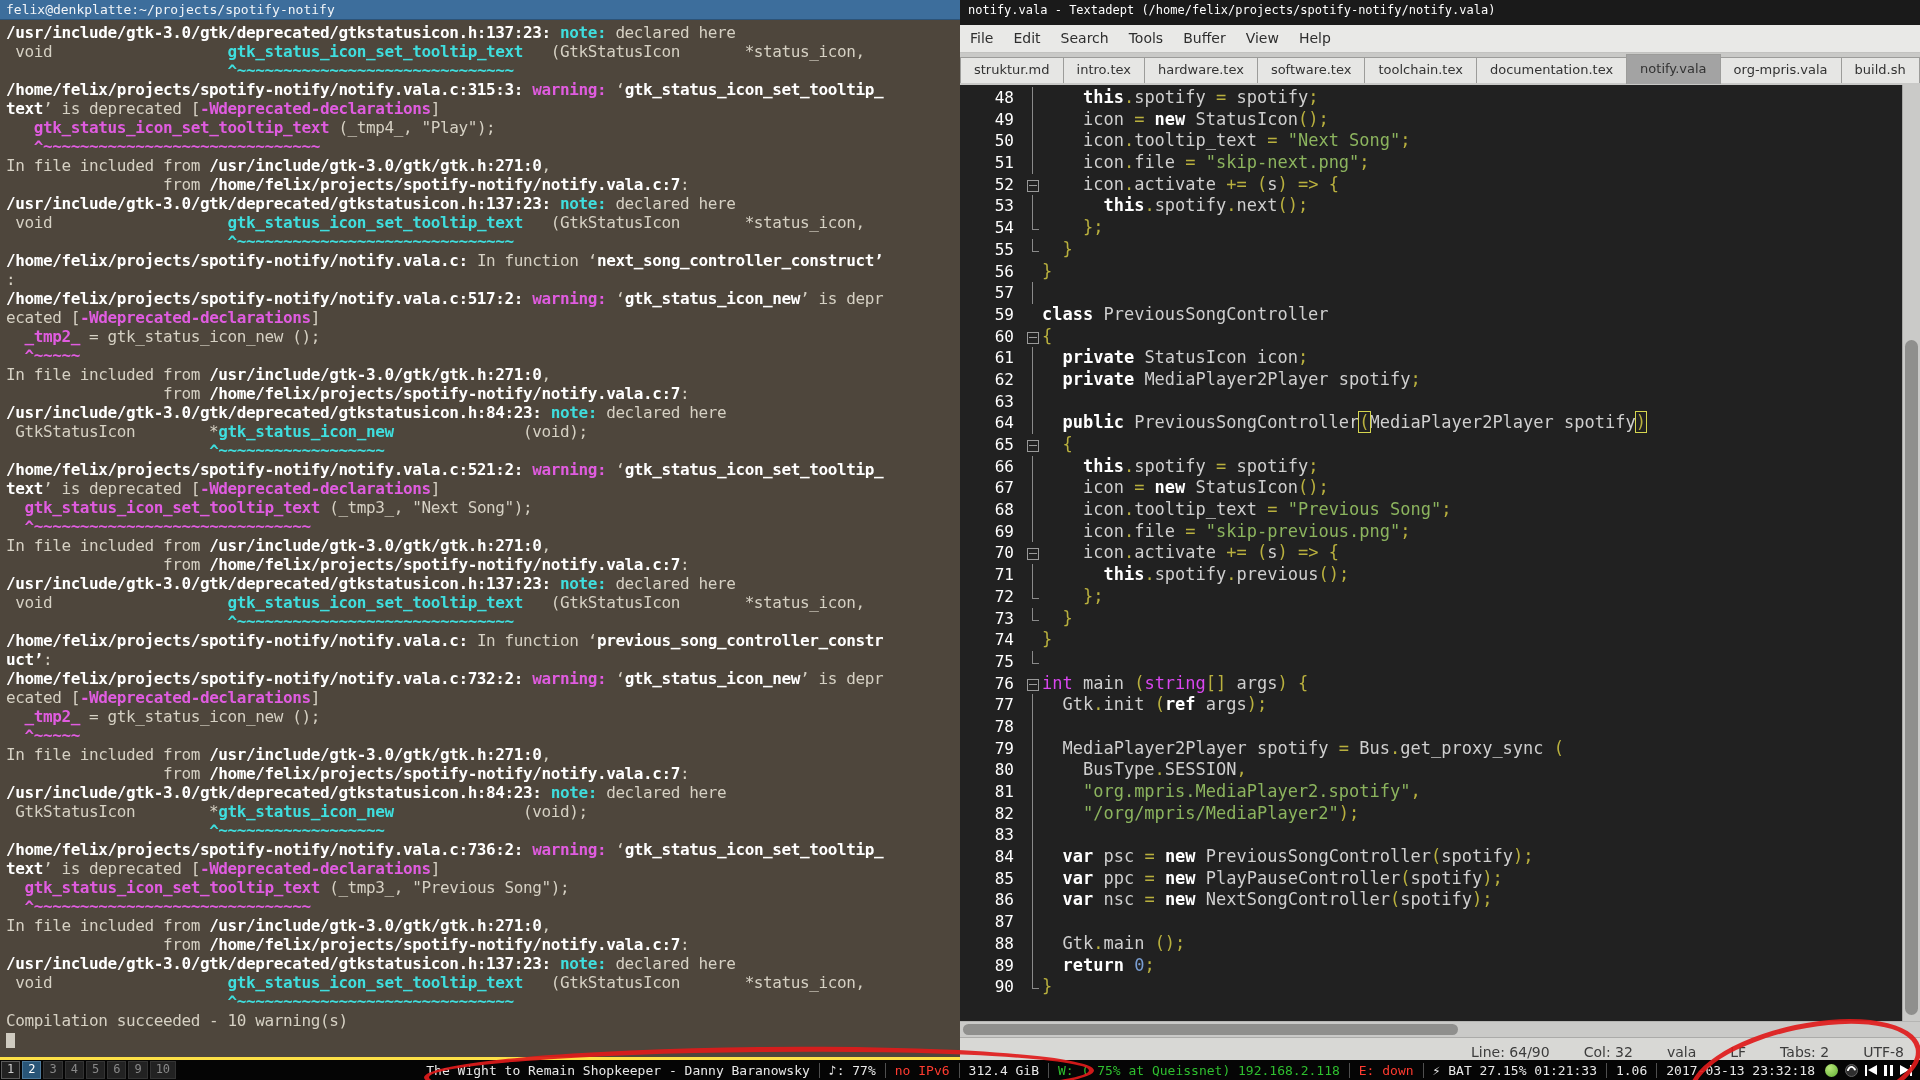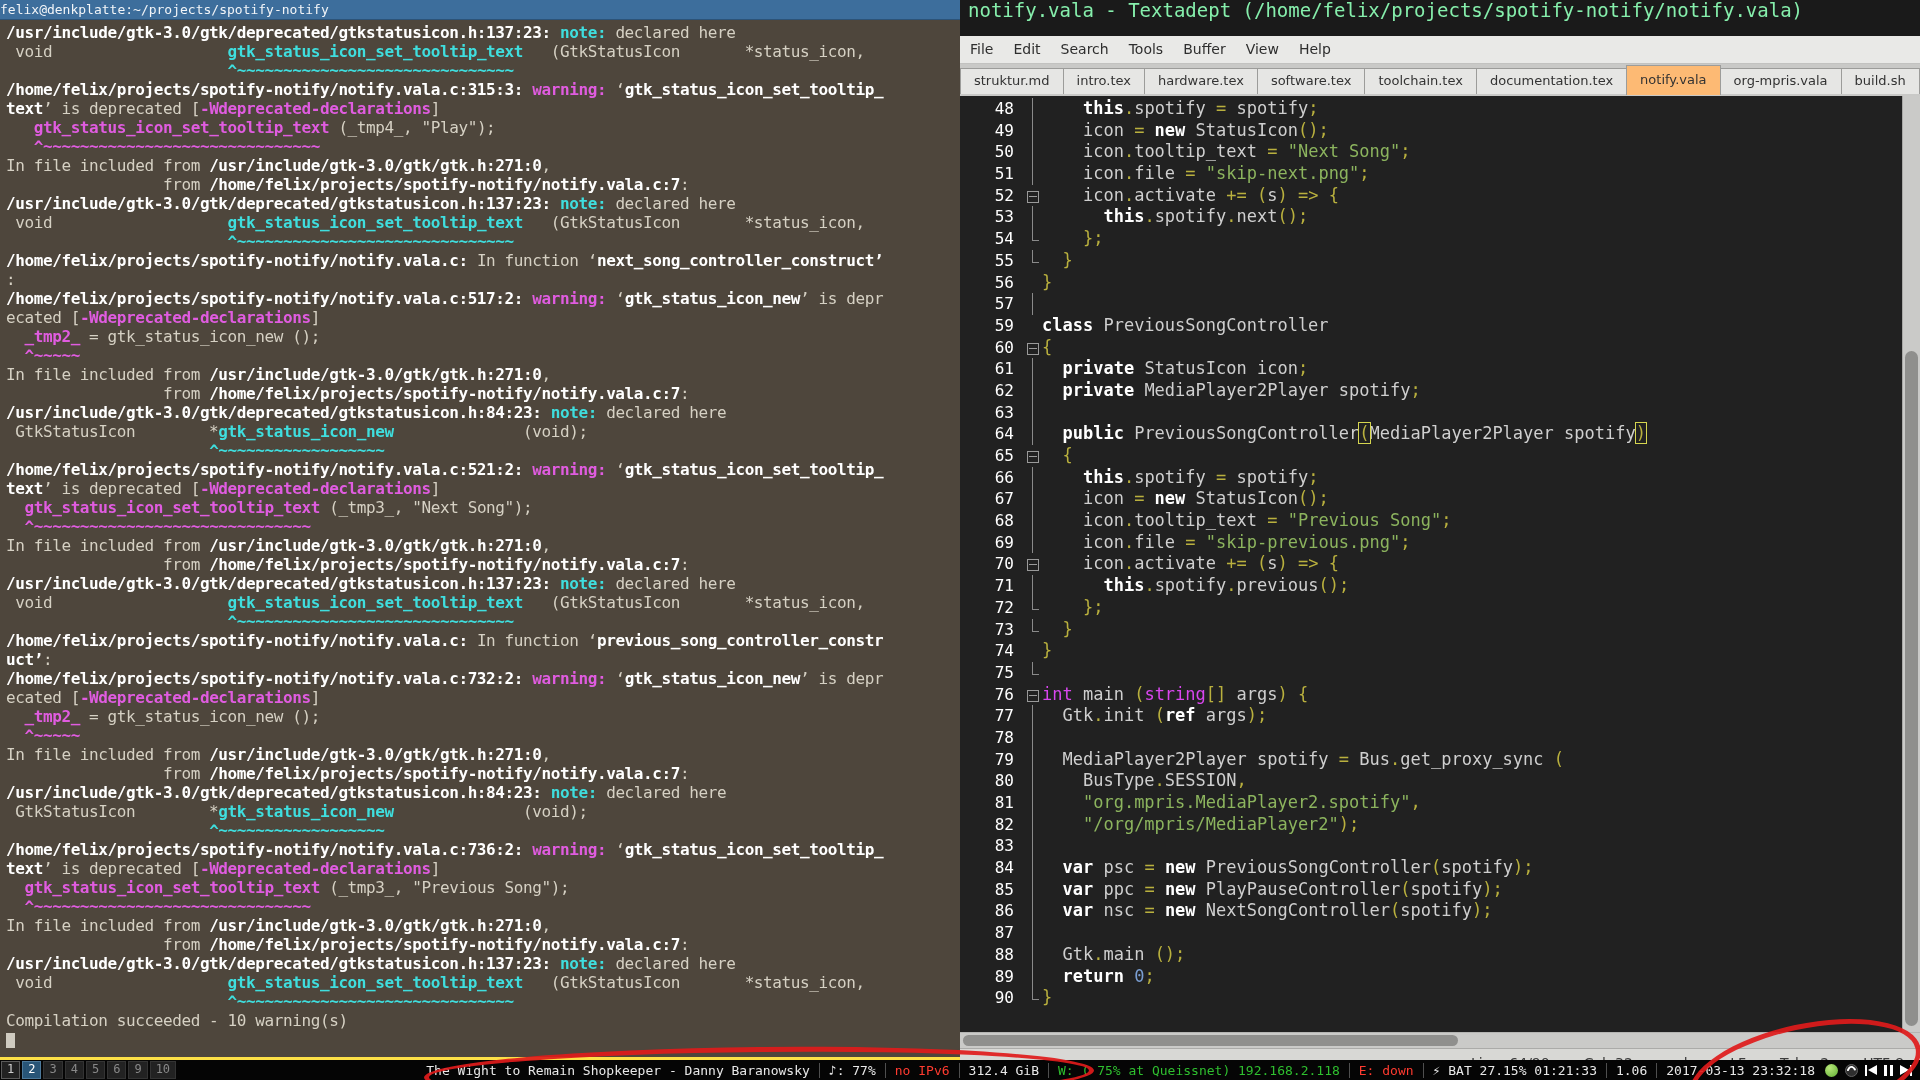--- a/index.html
+++ b/index.html
@@ -2,41 +2,41 @@
 <html><head>
 <meta charset="utf-8">
 <style>
   html,body{margin:0;padding:0;}
   body{width:1920px;height:1080px;overflow:hidden;position:relative;background:#000;
        font-family:"DejaVu Sans Mono", monospace;}
 
   
   #terminal{position:absolute;left:0;top:0;width:960px;height:1060px;box-sizing:border-box;}
   .term-titlebar{height:20px;background:#3d6e9c;color:#f2f5f8;font-size:13px;line-height:20px;
-                 padding-left:0;border-bottom:1px solid #2c5378;box-sizing:border-box;}
+                 padding-left:6px;border-bottom:1px solid #2c5378;box-sizing:border-box;}
   .term-body{height:1040px;background:#4e463c;box-sizing:border-box;border-bottom:3px solid #fde047;
              padding:3px 0 0 6px;overflow:hidden;}
   .tline{height:19px;line-height:19px;white-space:pre;font-size:16px;letter-spacing:-0.4px;}
   .t-n{color:#d6d1c4;}
   .t-w{color:#ffffff;font-weight:bold;}
   .t-c{color:#3fdede;font-weight:bold;}
   .t-m{color:#e05ce0;font-weight:bold;}
   .t-cur{display:inline-block;width:9px;height:15px;background:#cfcbc0;vertical-align:middle;}
 
   
   #editor{position:absolute;left:960px;top:0;width:960px;height:1060px;background:#212121;}
-  .ed-titlebar{height:36px;background:#1a1a1a;color:#86efac;font-size:19px;line-height:20px;padding-left:8px;}
+  .ed-titlebar{height:25px;background:#1a1a1a;color:#ffffff;font-size:12px;line-height:20px;padding-left:8px;}
   .ed-menubar{height:28px;background:#e9e9e7;border-bottom:1px solid #c2c2c0;display:flex;align-items:center;
               font-family:"DejaVu Sans","Liberation Sans",sans-serif;font-size:14px;color:#2e2e2e;box-sizing:border-box;}
   .menu-item{padding:0 10px;line-height:27px;cursor:default;}
   .ed-tabbar{height:32px;background:#c9c9c7;display:flex;align-items:flex-start;
              font-family:"DejaVu Sans","Liberation Sans",sans-serif;font-size:13px;color:#333;box-sizing:border-box;}
   .tab{background:#e6e6e4;border:1px solid #9c9c9a;border-bottom:none;padding:0 13px;line-height:24px;height:26px;
        margin-top:4px;margin-right:-1px;white-space:nowrap;box-sizing:border-box;}
-  .tab.active{background:#fdba74;height:30px;line-height:28px;margin-top:1px;position:relative;z-index:2;}
+  .tab.active{background:#a3a3a3;height:30px;line-height:28px;margin-top:1px;position:relative;z-index:2;}
   .ed-main{height:936px;display:flex;}
   .ed-code{flex:1;overflow:hidden;background:#212121;padding-top:2px;}
   .cline{height:21.7px;line-height:21.7px;display:flex;font-size:17px;}
   .lnum{width:54px;text-align:right;padding-right:10px;color:#ffffff;flex:none;font-size:16px;}
   .fold{width:18px;flex:none;position:relative;}
   .fl{position:absolute;left:8px;top:0;bottom:0;border-left:1px solid #8a8a8a;}
   .fc{position:absolute;left:8px;top:0;height:12px;width:6px;border-left:1px solid #8a8a8a;border-bottom:1px solid #8a8a8a;}
   .fb{position:absolute;left:3px;top:6px;width:10px;height:10px;border:1px solid #9a9a9a;background:#212121;}
   .fb::after{content:"";position:absolute;left:1px;right:1px;top:4px;border-top:1px solid #9a9a9a;}
   .ctext{white-space:pre;}

